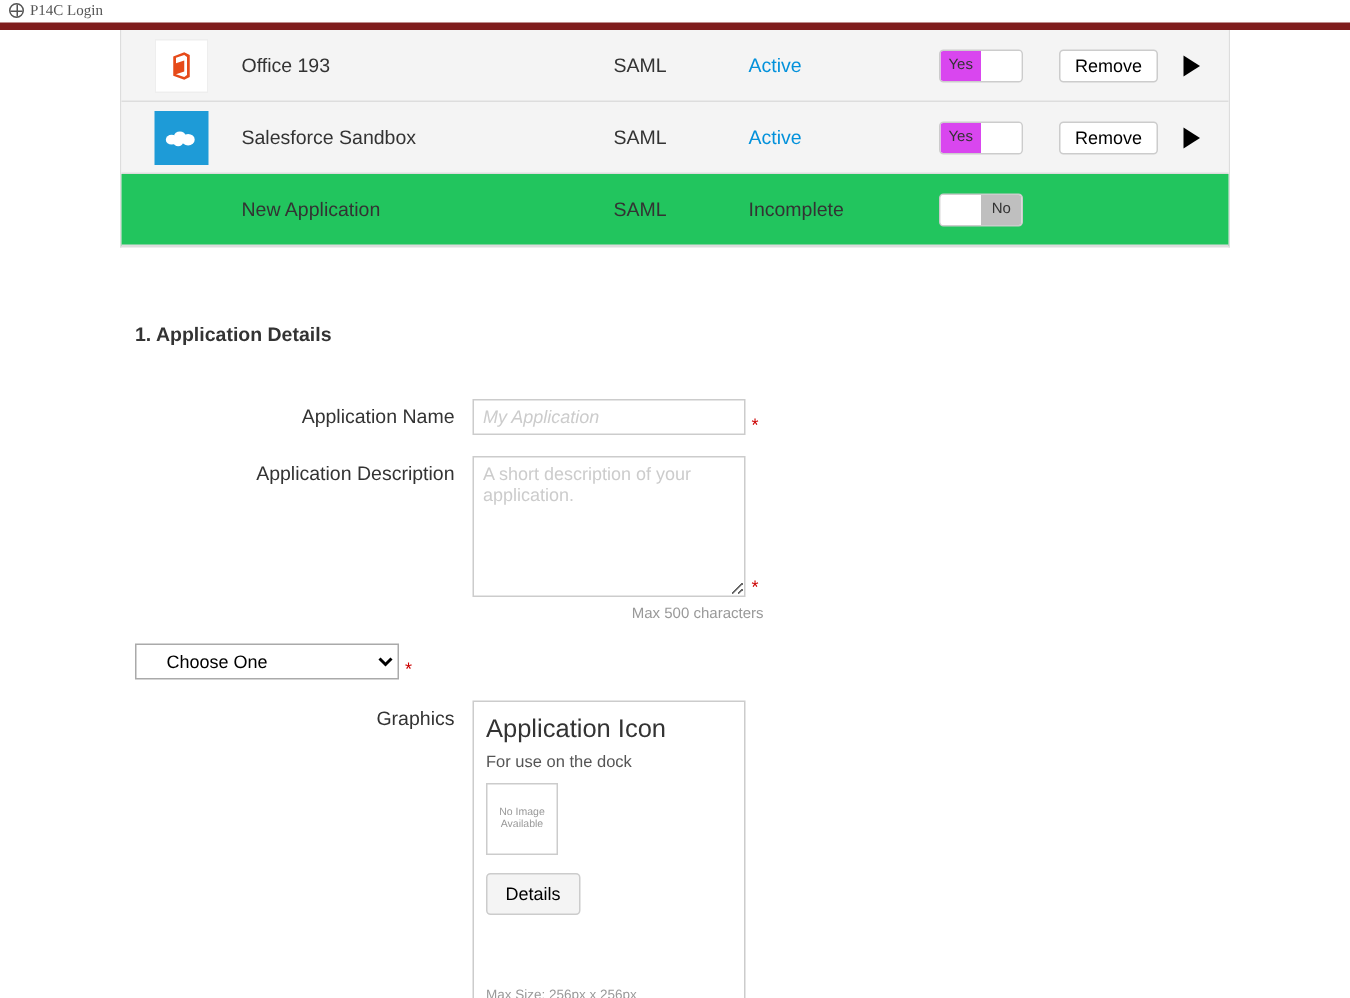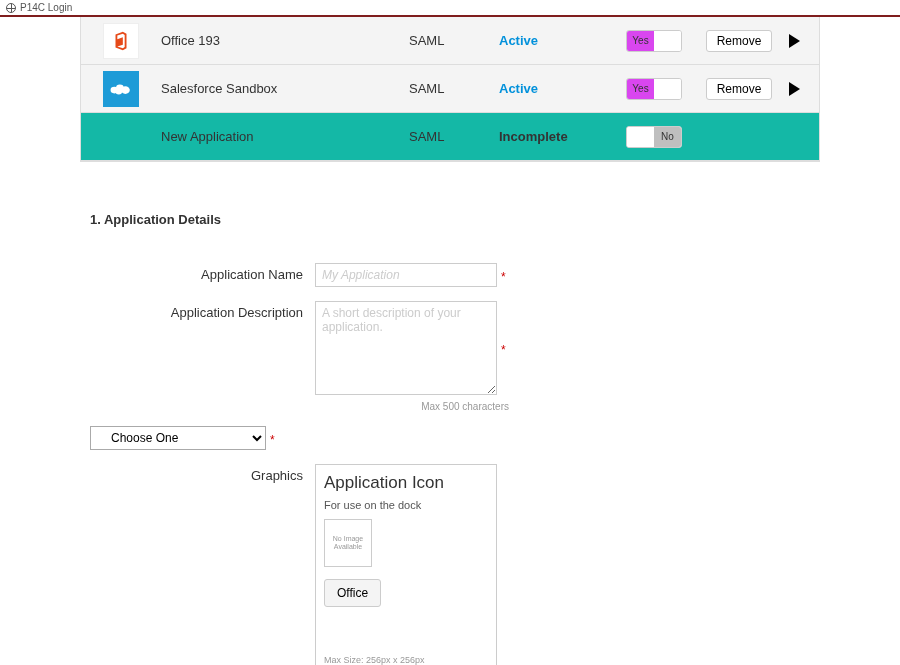--- a/index.html
+++ b/index.html
@@ -5,25 +5,26 @@
     * { box-sizing: border-box; margin: 0; padding: 0; }
     body {
       font-family: Arial, Helvetica, sans-serif;
       background: #fff;
       font-size: 13px;
       color: #333;
       width: 900px;
     }
     .tab-bar {
       display: flex;
-      align-items: center;
+      align-items: flex-start;
       font-size: 10px;
       color: #555;
       padding: 2px 6px;
-      border-bottom: 2px solid #7f1d1d;
+      border-bottom: 5px solid #7f1d1d;
+      font-family: Liberation Serif, serif;
     }
     .tab-bar .globe-icon {
       width: 10px; height: 10px;
       border: 1px solid #555;
       border-radius: 50%;
       display: inline-block;
       margin-right: 4px;
       position: relative;
     }
     .tab-bar .globe-icon::before {
@@ -49,26 +50,26 @@
     }
     .app-row {
       display: flex;
       align-items: center;
       height: 48px;
       border-bottom: 1px solid #ddd;
       padding: 0 10px;
       background: #f4f4f4;
     }
     .app-row.active-row {
-      background: #14b8a6;
+      background: #22c55e;
     }
     .app-row .cell-icon { width: 60px; display:flex; justify-content:center; }
     .app-row .cell-name { flex: 1; padding-left: 10px; }
     .app-row .cell-proto { width: 90px; }
-    .app-row .cell-status { width: 110px; font-weight: bold; }
+    .app-row .cell-status { width: 110px; }
     .app-row .cell-toggle { width: 90px; display:flex; justify-content:center; }
     .app-row .cell-remove { width: 80px; display:flex; justify-content:center; }
     .app-row .cell-expand { width: 30px; display:flex; justify-content:center; }
     .icon-box {
       width: 36px; height: 36px;
       display:flex; align-items:center; justify-content:center;
       background: #fff;
       border: 1px solid #eee;
     }
     .office-icon svg { width: 22px; height: 22px; }
@@ -127,21 +128,21 @@
       margin-bottom: 14px;
     }
     .form-label {
       width: 225px;
       text-align: right;
       padding-right: 12px;
       padding-top: 4px;
       font-size: 13px;
       color: #333;
     }
-    .form-field { display: flex; align-items: center; }
+    .form-field { display: flex; align-items: flex-end; }
     .text-input {
       width: 182px;
       height: 24px;
       border: 1px solid #ccc;
       padding: 2px 6px;
       font-size: 12px;
     }
     .text-input::placeholder { color: #ccc; font-style: italic; }
     .textarea-input {
       width: 182px;
@@ -310,21 +311,21 @@
       </div>
     </div>
 
     <div class="form-row">
       <div class="form-label">Graphics</div>
       <div class="form-field">
         <div class="graphics-box">
           <div class="g-title">Application Icon</div>
           <div class="g-sub">For use on the dock</div>
           <div class="img-placeholder">No Image Available</div>
-          <button class="change-btn">Office</button>
+          <button class="change-btn">Details</button>
           <div class="img-hint">Max Size: 256px x 256px</div>
         </div>
       </div>
     </div>
 
   </div>
 
 </div>
 
 </body></html>

